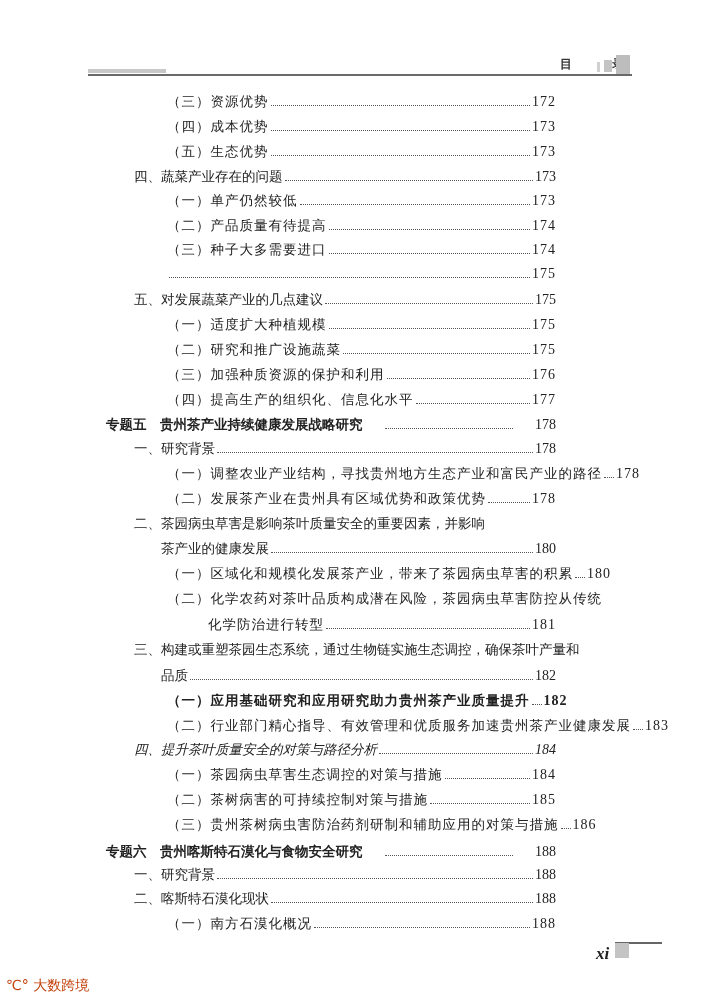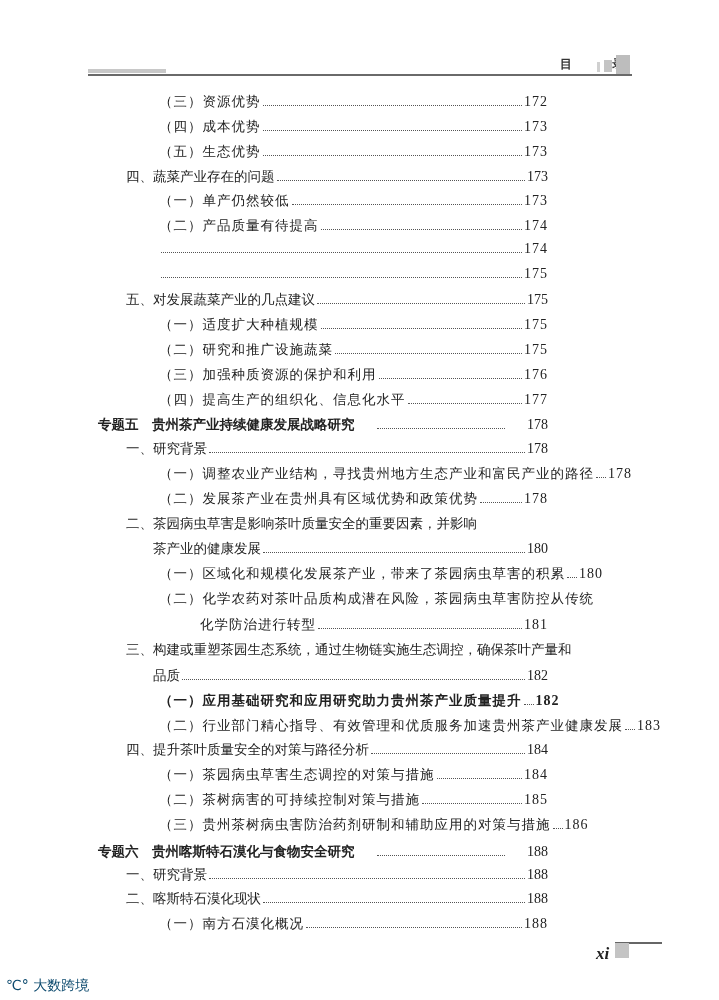--- a/index.html
+++ b/index.html
@@ -9,41 +9,41 @@
   
   .hdr-rule { position: absolute; left: 88px; top: 74px; width: 544px; height: 2px; background: #6a6a6a; }
   .hdr-bar  { position: absolute; left: 88px; top: 69px; width: 78px; height: 4px; background: #c8c8c8; }
   .hdr-title { position: absolute; top: 56px; left: 560px; font-size: 12px; font-weight: bold; letter-spacing: 18px; color: #333; }
   .hdr-blk1 { position: absolute; left: 597px; top: 62px; width: 3px; height: 10px; background: #d0d0d0; }
   .hdr-blk2 { position: absolute; left: 604px; top: 60px; width: 8px; height: 12px; background: #c4c4c4; }
   .hdr-blk3 { position: absolute; left: 616px; top: 55px; width: 14px; height: 19px; background: #bdbdbd; }
 
   
   .toc { position: absolute; left: 0; top: 91px; width: 719px; }
-  .row { position: absolute; left: 8px; width: 631px; height: 24px; }
+  .row { position: absolute; left: 16px; width: 631px; height: 24px; }
   .entry { position: absolute; display: flex; align-items: baseline; right: 91px; font-size: 13.5px; line-height: 20px; }
   .entry .txt { white-space: nowrap; }
   .entry .lead { flex: 1; border-bottom: 1.4px dotted #555; margin: 0 2px 4px 2px; min-width: 10px; }
   .entry .pg { font-family: "Liberation Serif", serif; font-size: 14px; white-space: nowrap; }
   .entry.nolead .lead { visibility: hidden; }
 
   .l0 { left: 90px; font-family: "DejaVu Sans", "Liberation Sans", sans-serif; font-weight: bold; font-size: 13.5px; gap: 20px; }
   .l0 .pg { font-weight: normal; font-family: "Liberation Serif", serif; }
   .l1 { left: 118px; }
   .l1b { left: 145px; }
   .l2 { left: 151px; letter-spacing: 1px; }
   .l2b { left: 192px; letter-spacing: 1px; }
 
   
   .ft-num { position: absolute; left: 596px; top: 944px; font-size: 17px; font-style: italic; font-weight: bold;
             font-family: "Liberation Serif", serif; color: #222; }
   .ft-rule { position: absolute; left: 615px; top: 942px; width: 47px; height: 1.5px; background: #666; }
   .ft-box { position: absolute; left: 615px; top: 943px; width: 14px; height: 15px; background: #c4c4c4; }
 
-  .wm { position: absolute; left: 6px; top: 977px; font-size: 14px; color: #0c4a6e; font-family: "DejaVu Sans", sans-serif; }
+  .wm { position: absolute; left: 6px; top: 977px; font-size: 14px; color: #c2410c; font-family: "DejaVu Sans", sans-serif; }
 </style>
 </head>
 <body>
 
 <div class="hdr-bar"></div>
 <div class="hdr-rule"></div>
 <div class="hdr-title">目 录</div>
 <div class="hdr-blk1"></div>
 <div class="hdr-blk2"></div>
 <div class="hdr-blk3"></div>
@@ -86,20 +86,21 @@
     </div>
     <div class="row" style="top: 124px;">
       <div class="entry l2">
         <span class="txt">（二）产品质量有待提高</span>
         <span class="lead"></span>
         <span class="pg">174</span>
       </div>
     </div>
     <div class="row" style="top: 148px;">
       <div class="entry l2">
+        <span class="txt">（三）种子大多需要进口</span>
         <span class="lead"></span>
         <span class="pg">174</span>
       </div>
     </div>
     <div class="row" style="top: 173px;">
       <div class="entry l2">
         <span class="lead"></span>
         <span class="pg">175</span>
       </div>
     </div>
@@ -222,21 +223,21 @@
         <span class="pg">182</span>
       </div>
     </div>
     <div class="row" style="top: 624px;">
       <div class="entry l2">
         <span class="txt">（二）行业部门精心指导、有效管理和优质服务加速贵州茶产业健康发展</span>
         <span class="lead"></span>
         <span class="pg">183</span>
       </div>
     </div>
-    <div class="row" style="top: 648px;">
+    <div class="row" style="top: 648px; font-style: italic;">
       <div class="entry l1">
         <span class="txt">四、提升茶叶质量安全的对策与路径分析</span>
         <span class="lead"></span>
         <span class="pg">184</span>
       </div>
     </div>
     <div class="row" style="top: 673px;">
       <div class="entry l2">
         <span class="txt">（一）茶园病虫草害生态调控的对策与措施</span>
         <span class="lead"></span>

